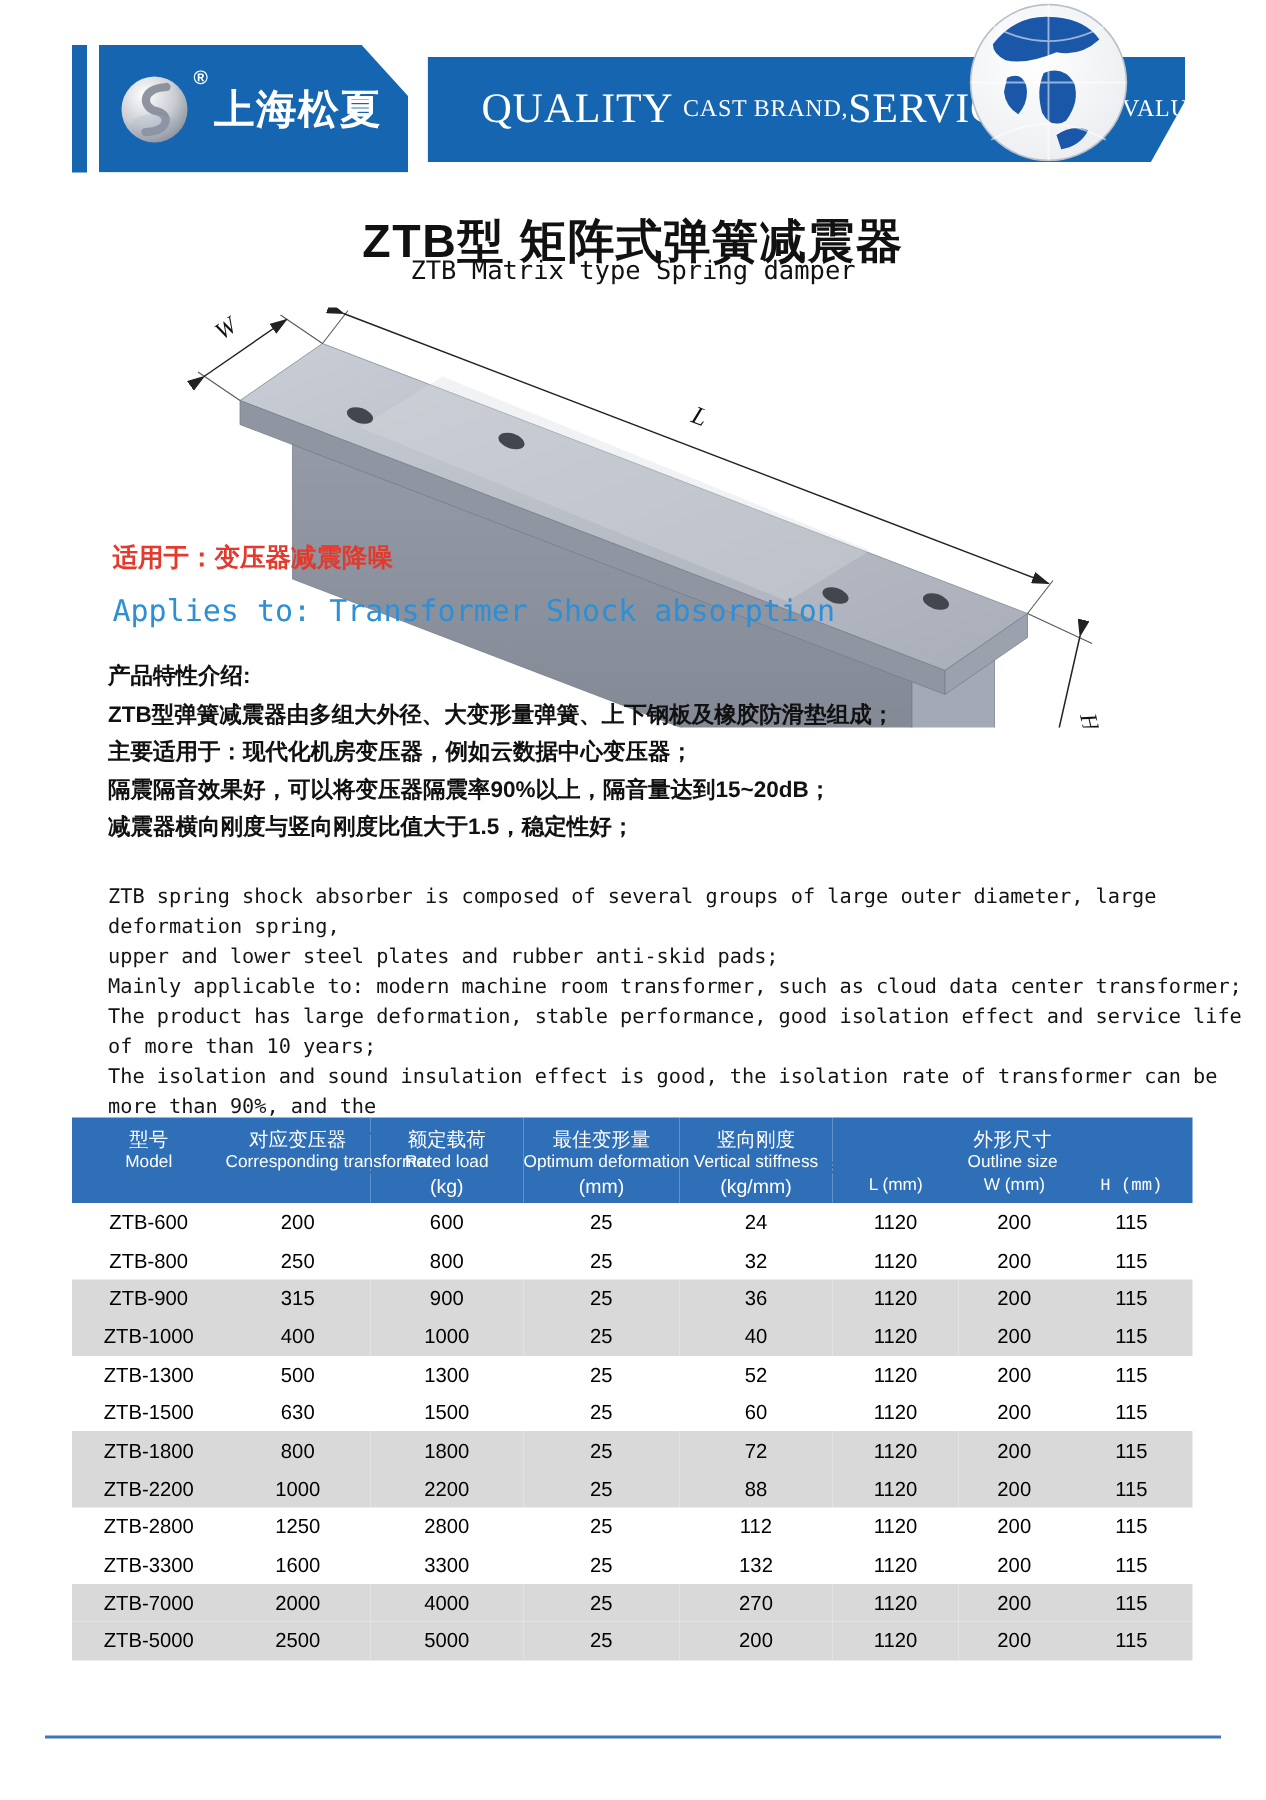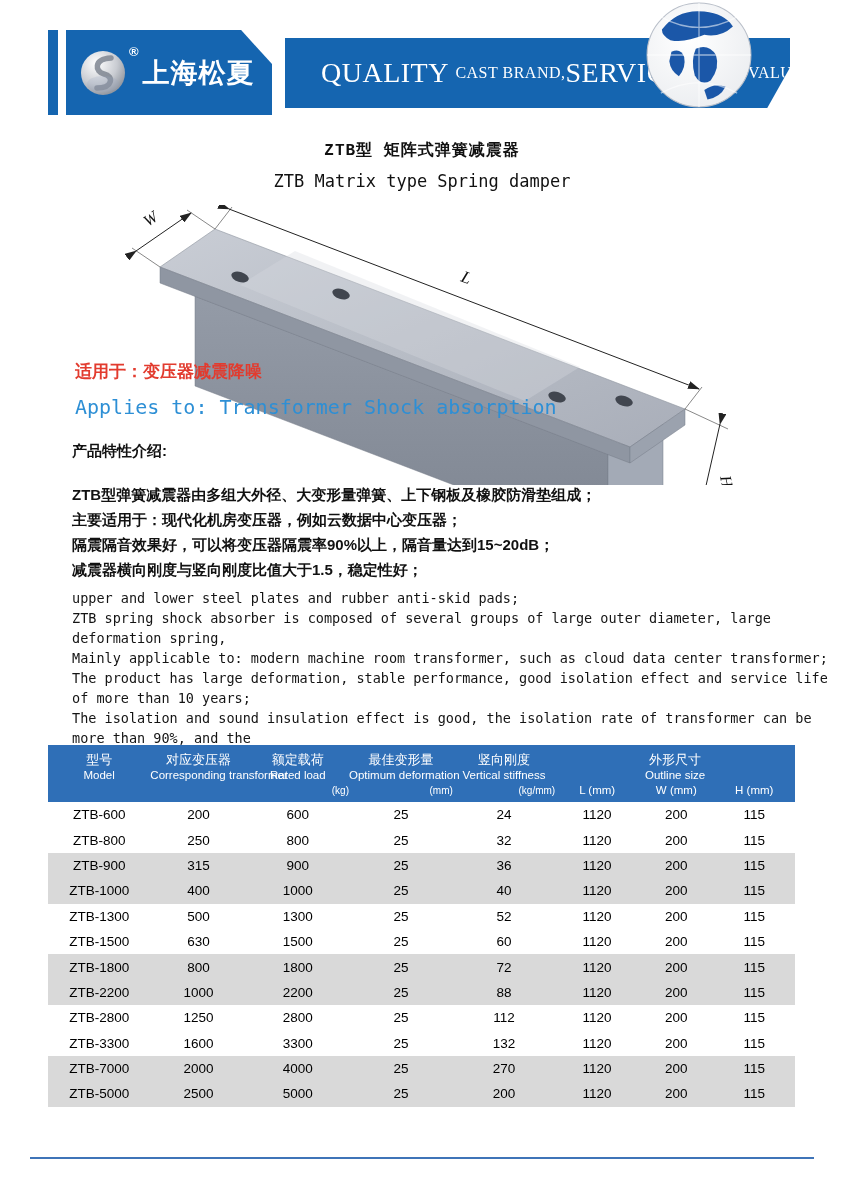--- a/index.html
+++ b/index.html
@@ -31,52 +31,52 @@
     clip-path:polygon(0 0,100% 0,100% 42%,95.5% 100%,0 100%);
     display:flex;align-items:center;padding-left:36px;z-index:1;
   }
   .hdr-banner .tg{color:#fff;font-family:"Liberation Serif",serif;white-space:pre;}
   .tg-big{font-size:28px;letter-spacing:.5px;}
   .tg-small{font-size:16px;letter-spacing:.5px;}
   .hdr-globe{position:absolute;left:646px;top:2px;width:106px;height:106px;z-index:2;}
 
   
   .title-cn{position:absolute;left:0;top:140px;width:100%;text-align:center;
-    font-size:16px;font-weight:bold;letter-spacing:1px;font-family:Liberation Mono, monospace;}
+    font-size:31px;font-weight:bold;letter-spacing:1px;}
   .title-en{position:absolute;left:0;top:171px;width:100%;text-align:center;
     font-family:"DejaVu Sans Mono",monospace;font-size:17px;}
 
   
   .figure{position:absolute;left:60px;top:205px;width:720px;height:280px;}
 
   
   .applies-cn{position:absolute;left:75px;top:360px;font-size:17px;font-weight:bold;color:var(--applies-red);}
   .applies-en{position:absolute;left:75px;top:395px;font-size:20px;color:var(--applies-blue);
     font-family:"DejaVu Sans Mono",monospace;}
 
   
   .features-cn{position:absolute;left:72px;top:438px;width:710px;font-size:15px;font-weight:bold;line-height:25px;}
-  .features-cn .feat-heading{margin-bottom:19px;}
+  .features-cn .feat-heading{margin-bottom:1px;}
   .features-en{position:absolute;left:72px;top:588px;width:760px;
     font-family:"DejaVu Sans Mono",monospace;font-size:13.5px;line-height:20px;color:#141414;}
 
   
   table.spec{position:absolute;left:48px;top:745px;width:747px;border-collapse:collapse;table-layout:fixed;}
   table.spec thead th{
     background:var(--table-header-blue);color:#fff;font-weight:normal;
     vertical-align:top;padding:6px 0 4px 0;height:57px;
   }
   .th-cn{font-size:13px;line-height:17px;white-space:nowrap;}
   .th-en{font-size:11.5px;line-height:15px;white-space:nowrap;}
-  .th-unit{font-size:10px;line-height:15px;white-space:nowrap;min-height:15px;text-align:right;}
+  .th-unit{font-size:13px;line-height:15px;white-space:nowrap;min-height:15px;}
   .sub-row{display:flex;font-size:11.5px;line-height:15px;}
   .sub-row span{display:block;}
   .sub-row span:nth-child(1){width:35%;}
   .sub-row span:nth-child(2){width:31%;}
-  .sub-row span:nth-child(3){width:34%;}
+  .sub-row span:nth-child(3){width:34%;font-family:Liberation Mono, monospace;}
   table.spec td{height:25.4px;text-align:center;font-size:13.5px;color:#000;white-space:nowrap;}
   table.spec tr.shade td{background:var(--row-shade);}
   table.spec th{text-align:center;overflow:visible;}
 
   
   .footer-rule{position:absolute;left:30px;top:1157px;width:784px;height:2px;background:var(--footer-rule);}
   .footer-text{position:absolute;left:0;top:1200px;width:100%;text-align:right;
     font-family:"Liberation Serif",serif;color:var(--footer-navy);font-weight:bold;}
   .footer-text .company{font-size:17px;letter-spacing:.2px;}
   .footer-text .sep{font-size:19px;font-weight:normal;padding:0 6px;}
@@ -191,22 +191,22 @@
     <div class="feat-heading">产品特性介绍:</div>
     <div id="cn-lines">
         <div>ZTB型弹簧减震器由多组大外径、大变形量弹簧、上下钢板及橡胶防滑垫组成；</div>
         <div>主要适用于：现代化机房变压器，例如云数据中心变压器；</div>
         <div>隔震隔音效果好，可以将变压器隔震率90%以上，隔音量达到15~20dB；</div>
         <div>减震器横向刚度与竖向刚度比值大于1.5，稳定性好；</div>
       </div>
   </section>
 
   <section class="features-en" id="en-lines">
+      <div>ZTB spring shock absorber is composed of several groups of large outer diameter, large deformation spring,</div>
       <div>upper and lower steel plates and rubber anti-skid pads;</div>
-      <div>ZTB spring shock absorber is composed of several groups of large outer diameter, large deformation spring,</div>
       <div>Mainly applicable to: modern machine room transformer, such as cloud data center transformer;</div>
       <div>The product has large deformation, stable performance, good isolation effect and service life of more than 10 years;</div>
       <div>The isolation and sound insulation effect is good, the isolation rate of transformer can be more than 90%, and the</div>
       <div>isolation volume can reach 15~20dB;</div>
       <div>The ratio of lateral stiffness to vertical stiffness is more than 1.5.</div>
     </section>
 
   <table class="spec">
     <colgroup>
       <col style="width:13.7%">

